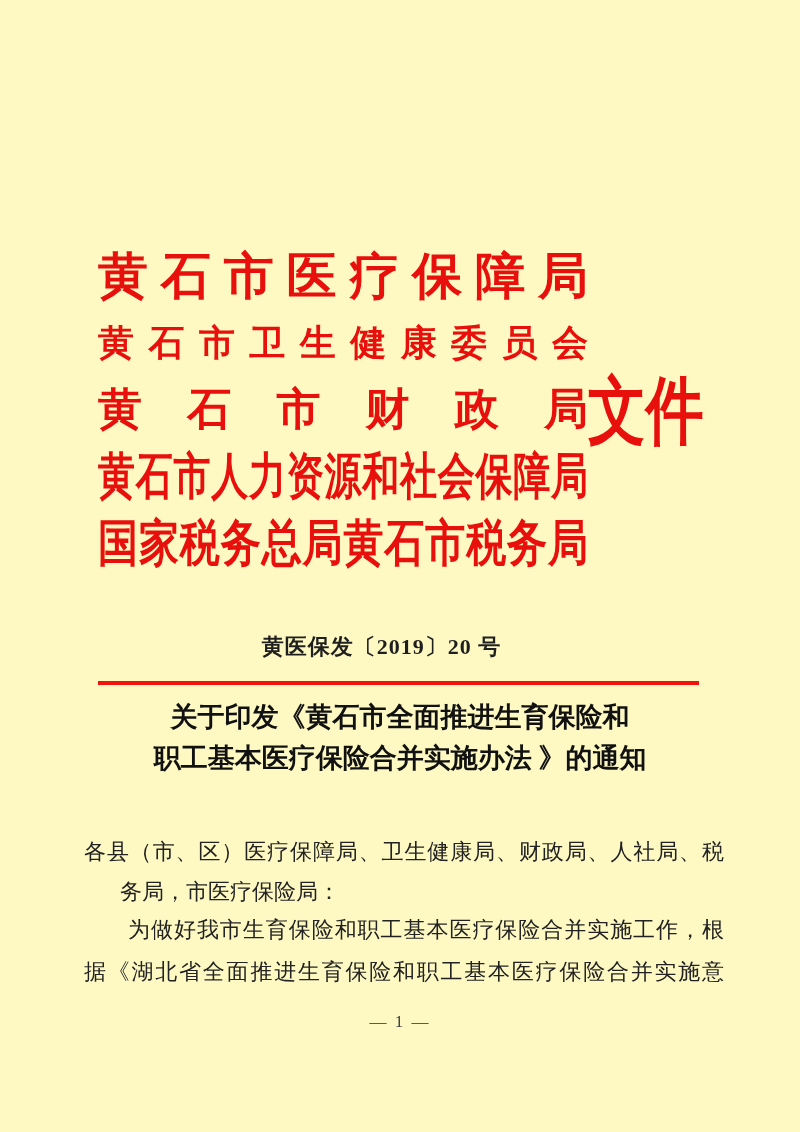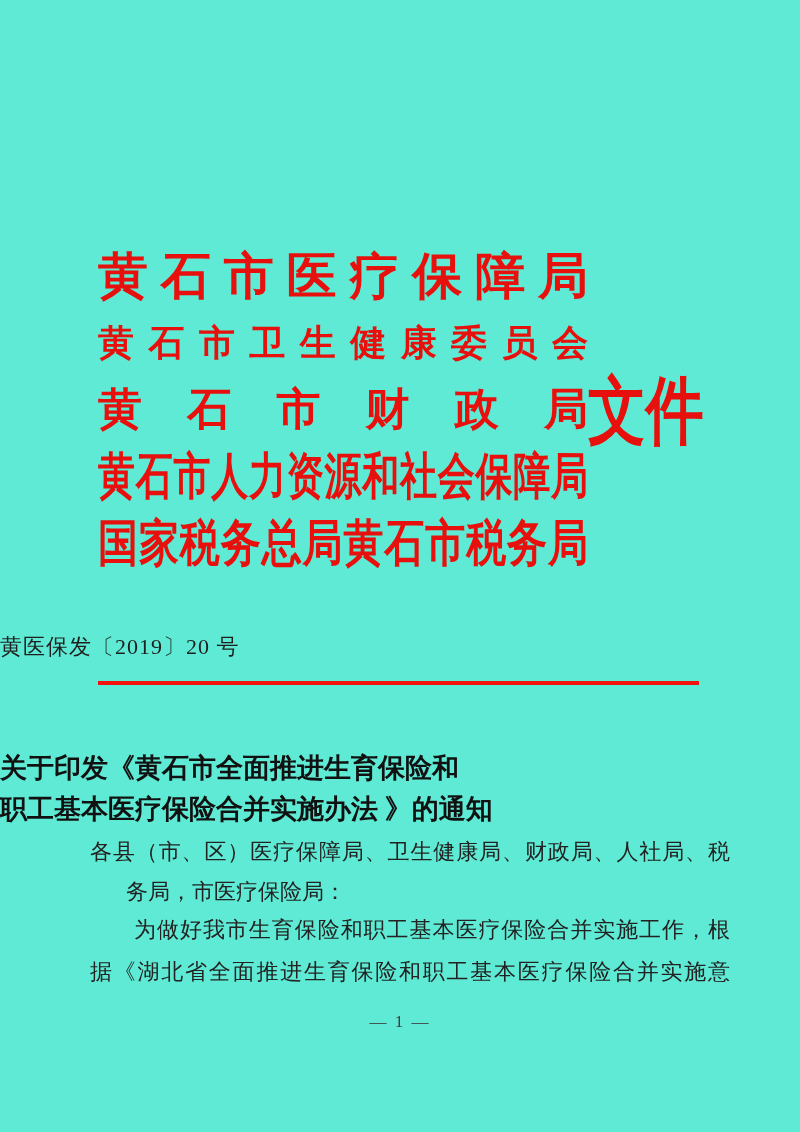--- a/index.html
+++ b/index.html
@@ -1,20 +1,20 @@
 <!DOCTYPE html>
 <html><head>
 <meta charset="utf-8">
 <style>
   html, body { margin: 0; padding: 0; background: #ffffff; }
   .page {
     position: relative;
     width: 800px;
     height: 1132px;
-    background: #5eead4;
+    background: #fef9c3;
     overflow: hidden;
     font-family: "Liberation Serif", serif;
   }
 
   
   .agency-block {
     position: absolute;
     left: 98px;
     top: 242px;
     width: 490px;
@@ -51,51 +51,54 @@
     transform: scale(0.78, 1);
     transform-origin: left top;
   }
 
   
   .doc-number {
     position: absolute;
     left: 0;
     top: 632px;
     width: 763px;
+    text-align: center;
     font-size: 22px;
     color: #1f1f1f;
     letter-spacing: 1px;
+    font-weight: bold;
   }
 
   
   .red-rule {
     position: absolute;
     left: 98px;
     top: 681px;
     width: 601px;
     height: 4px;
     background: #f2120e;
   }
 
   
   .doc-title {
     position: absolute;
     left: 0;
-    top: 748px;
+    top: 697px;
     width: 800px;
+    text-align: center;
     font-weight: bold;
     color: #111111;
     font-size: 27px;
     line-height: 41px;
   }
 
   
   .doc-body {
     position: absolute;
-    left: 90px;
+    left: 84px;
     top: 832px;
     width: 640px;
     font-size: 22px;
     color: #222222;
   }
   .body-line {
     height: 40px;
     line-height: 40px;
     text-align: justify;
     text-align-last: justify;

